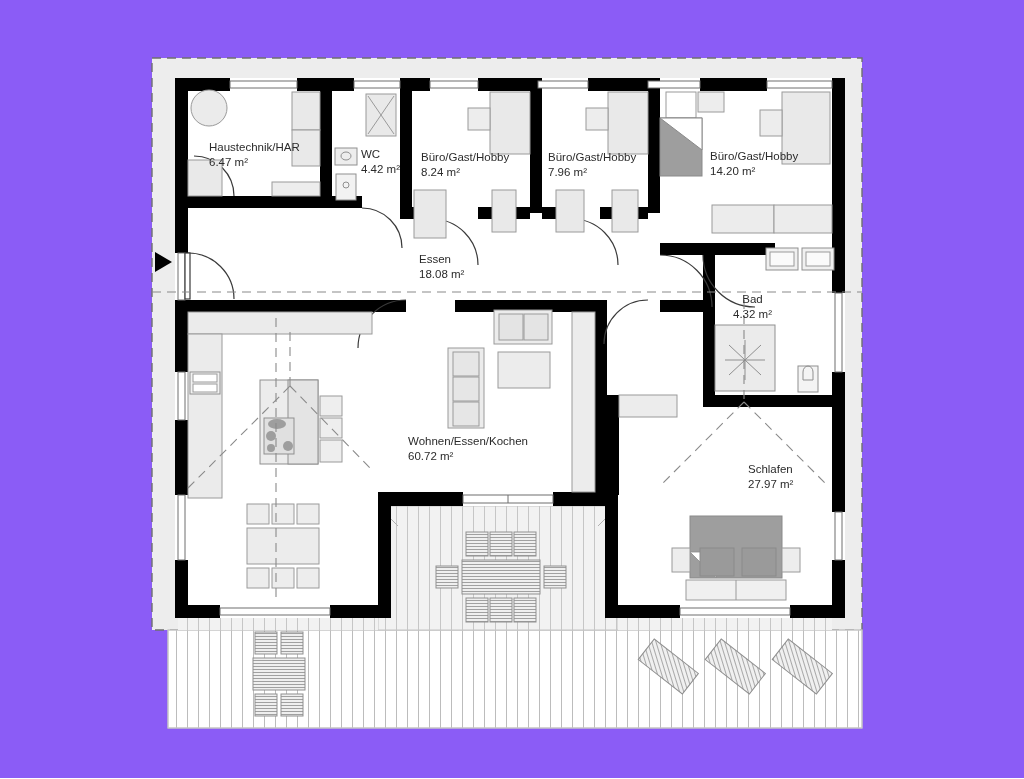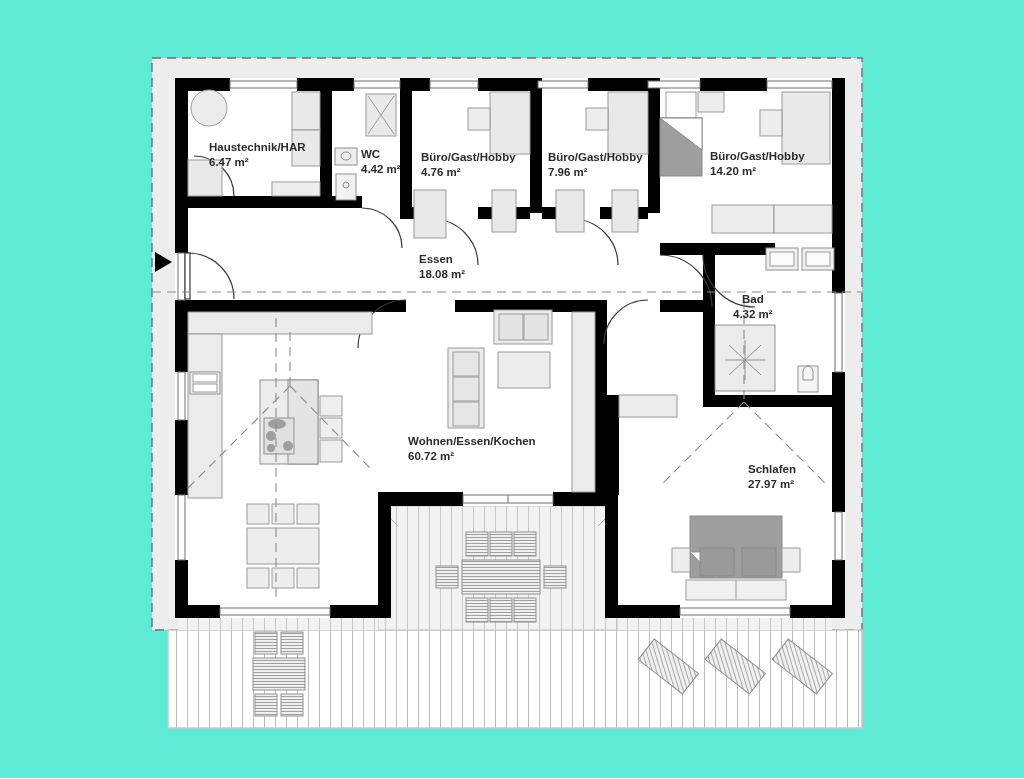--- a/index.html
+++ b/index.html
@@ -1,18 +1,18 @@
 <!DOCTYPE html>
 <html><head>
 <meta charset="utf-8">
 <style>
   html,body{margin:0;padding:0;background:#ffffff;}
   body{width:1024px;height:779px;overflow:hidden;
        font-family:"Liberation Sans","DejaVu Sans",sans-serif;}
-  #stage{position:relative;width:1024px;height:778px;background:#5eead4;font-weight:bold;}
+  #stage{position:relative;width:1024px;height:778px;background:#8b5cf6;}
   #plan{position:absolute;left:0;top:0;}
   .roomlabel{position:absolute;color:#2b2b2b;font-size:11.5px;line-height:15px;white-space:nowrap;}
   .roomlabel .nm{display:block;}
   .roomlabel .ar{display:block;}
 </style>
 </head>
 <body>
 
 <div id="stage">
 
@@ -360,21 +360,21 @@
   <div class="roomlabel" style="left:209px;top:140px;">
     <span class="nm">Haustechnik/HAR</span>
     <span class="ar">6.47 m²</span>
   </div>
   <div class="roomlabel" style="left:361px;top:147px;">
     <span class="nm">WC</span>
     <span class="ar">4.42 m²</span>
   </div>
   <div class="roomlabel" style="left:421px;top:150px;">
     <span class="nm">Büro/Gast/Hobby</span>
-    <span class="ar">4.76 m²</span>
+    <span class="ar">8.24 m²</span>
   </div>
   <div class="roomlabel" style="left:548px;top:150px;">
     <span class="nm">Büro/Gast/Hobby</span>
     <span class="ar">7.96 m²</span>
   </div>
   <div class="roomlabel" style="left:710px;top:149px;">
     <span class="nm">Büro/Gast/Hobby</span>
     <span class="ar">14.20 m²</span>
   </div>
   <div class="roomlabel" style="left:419px;top:252px;">

